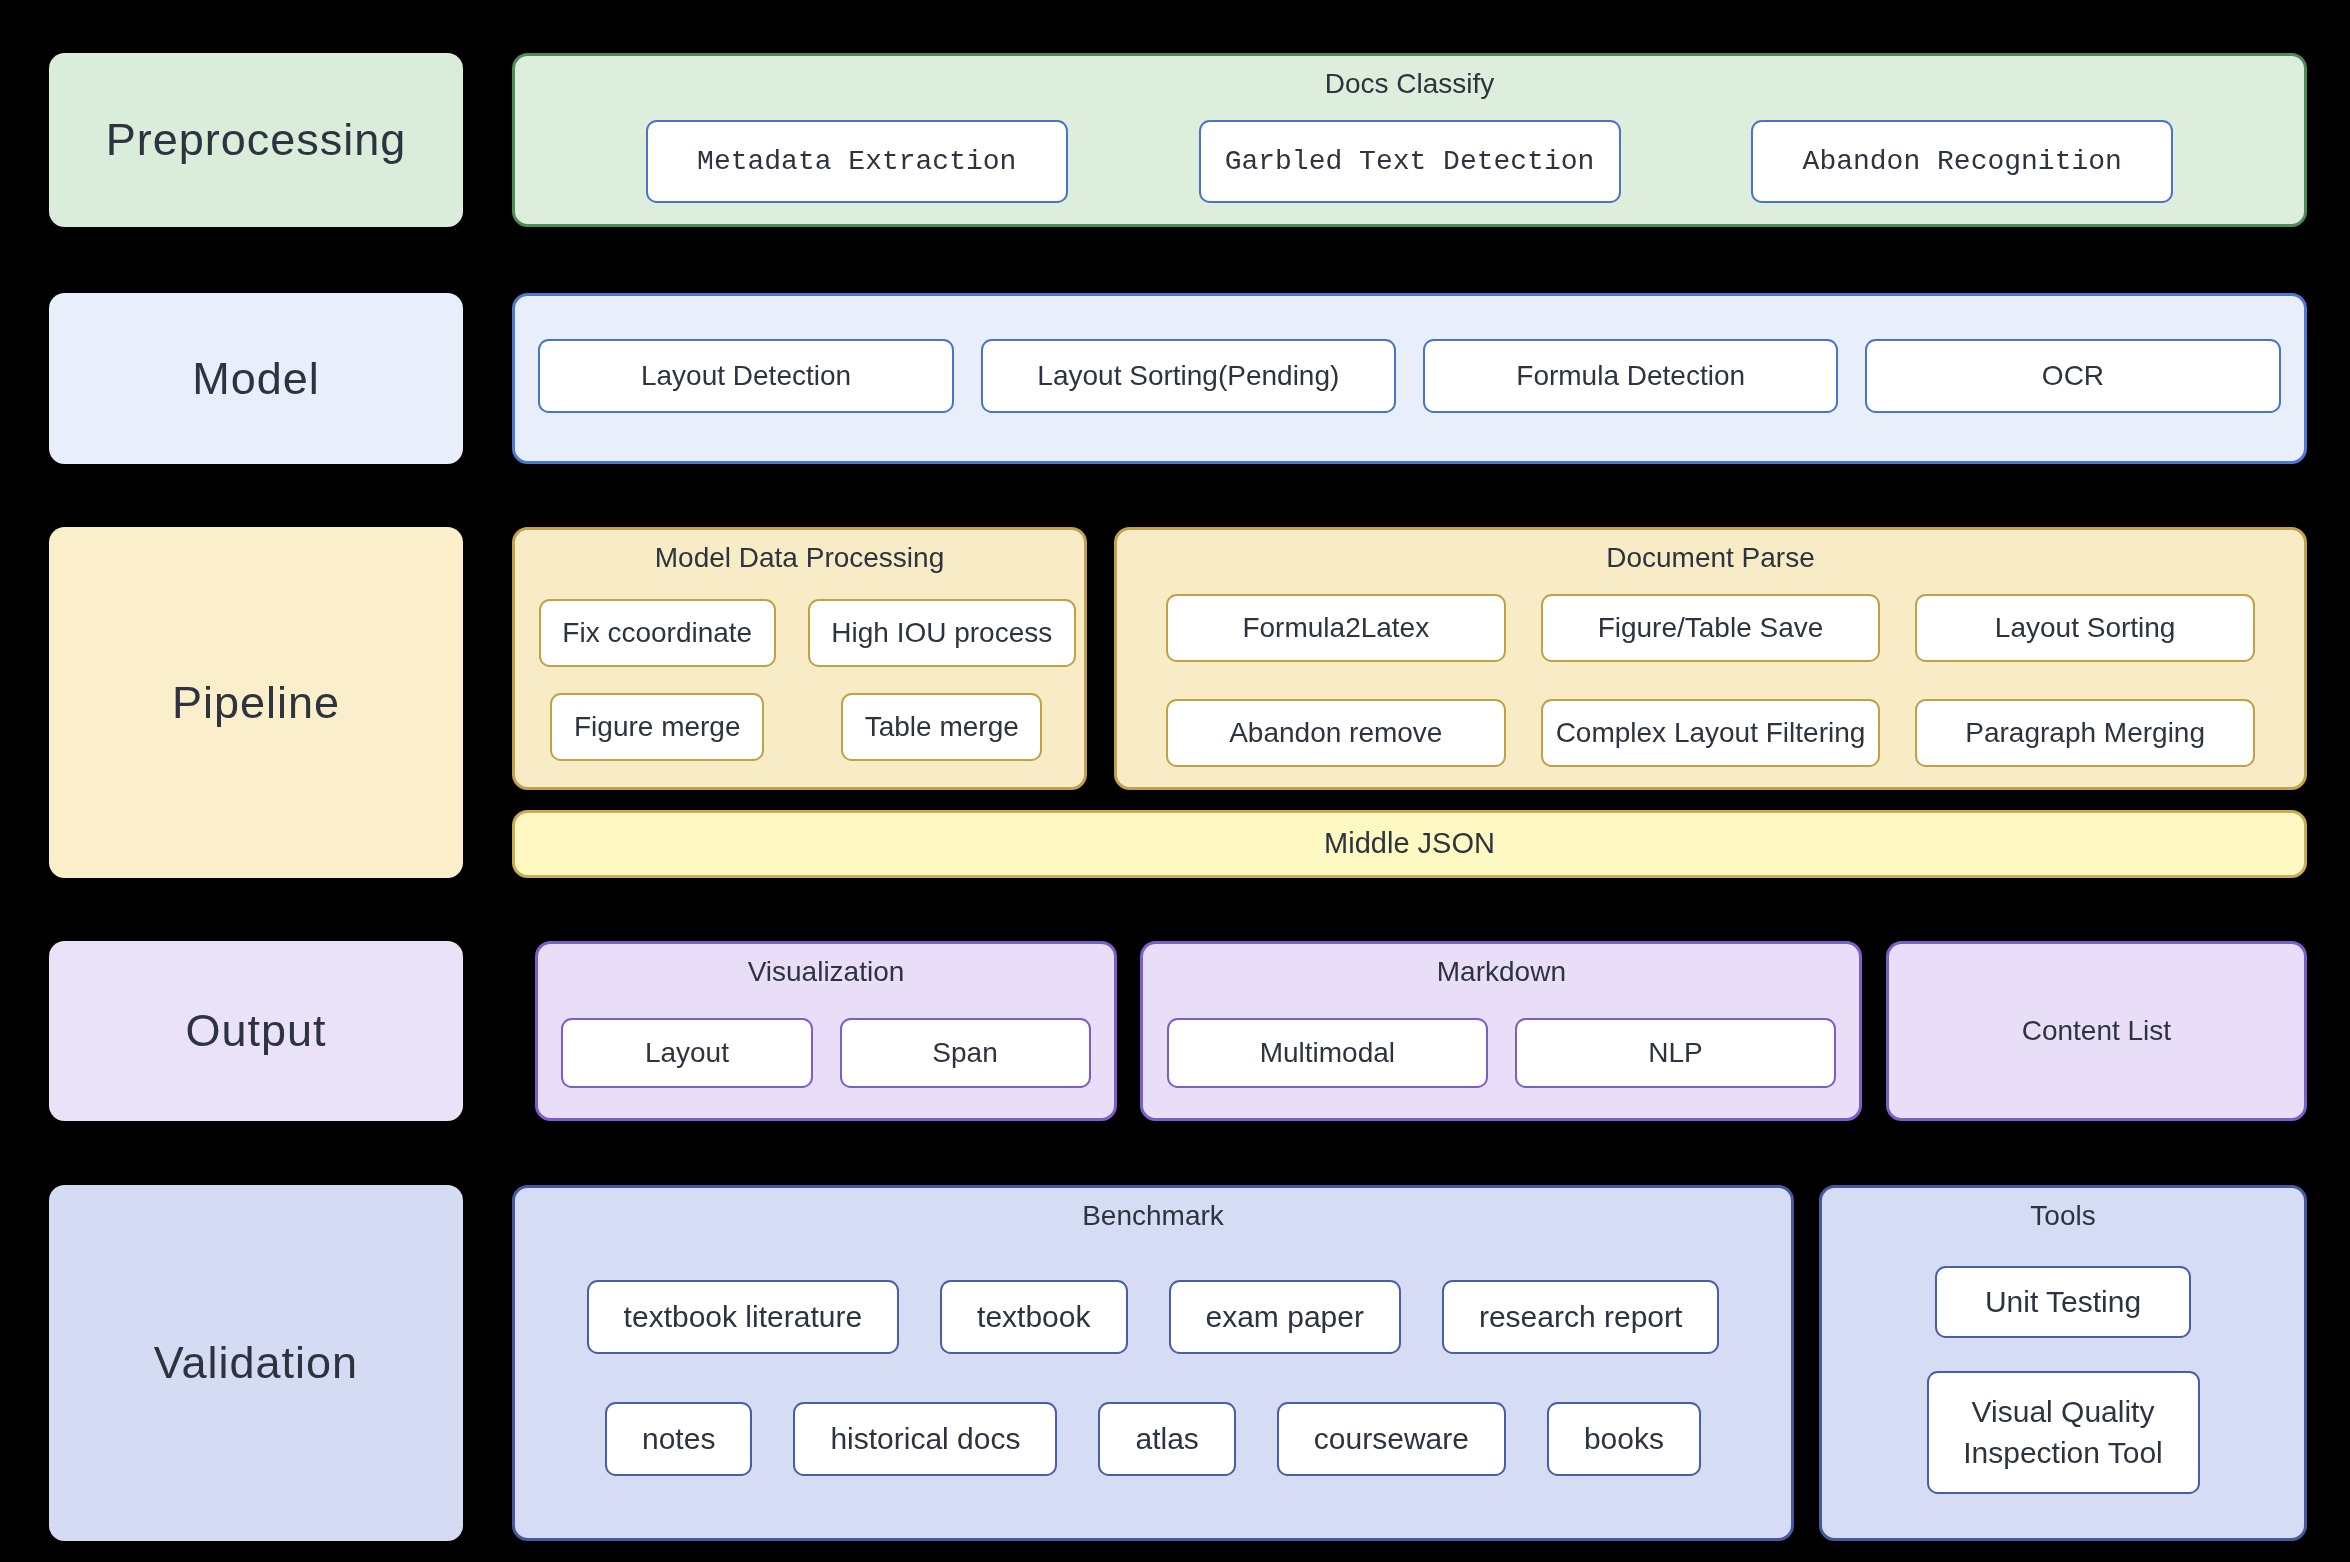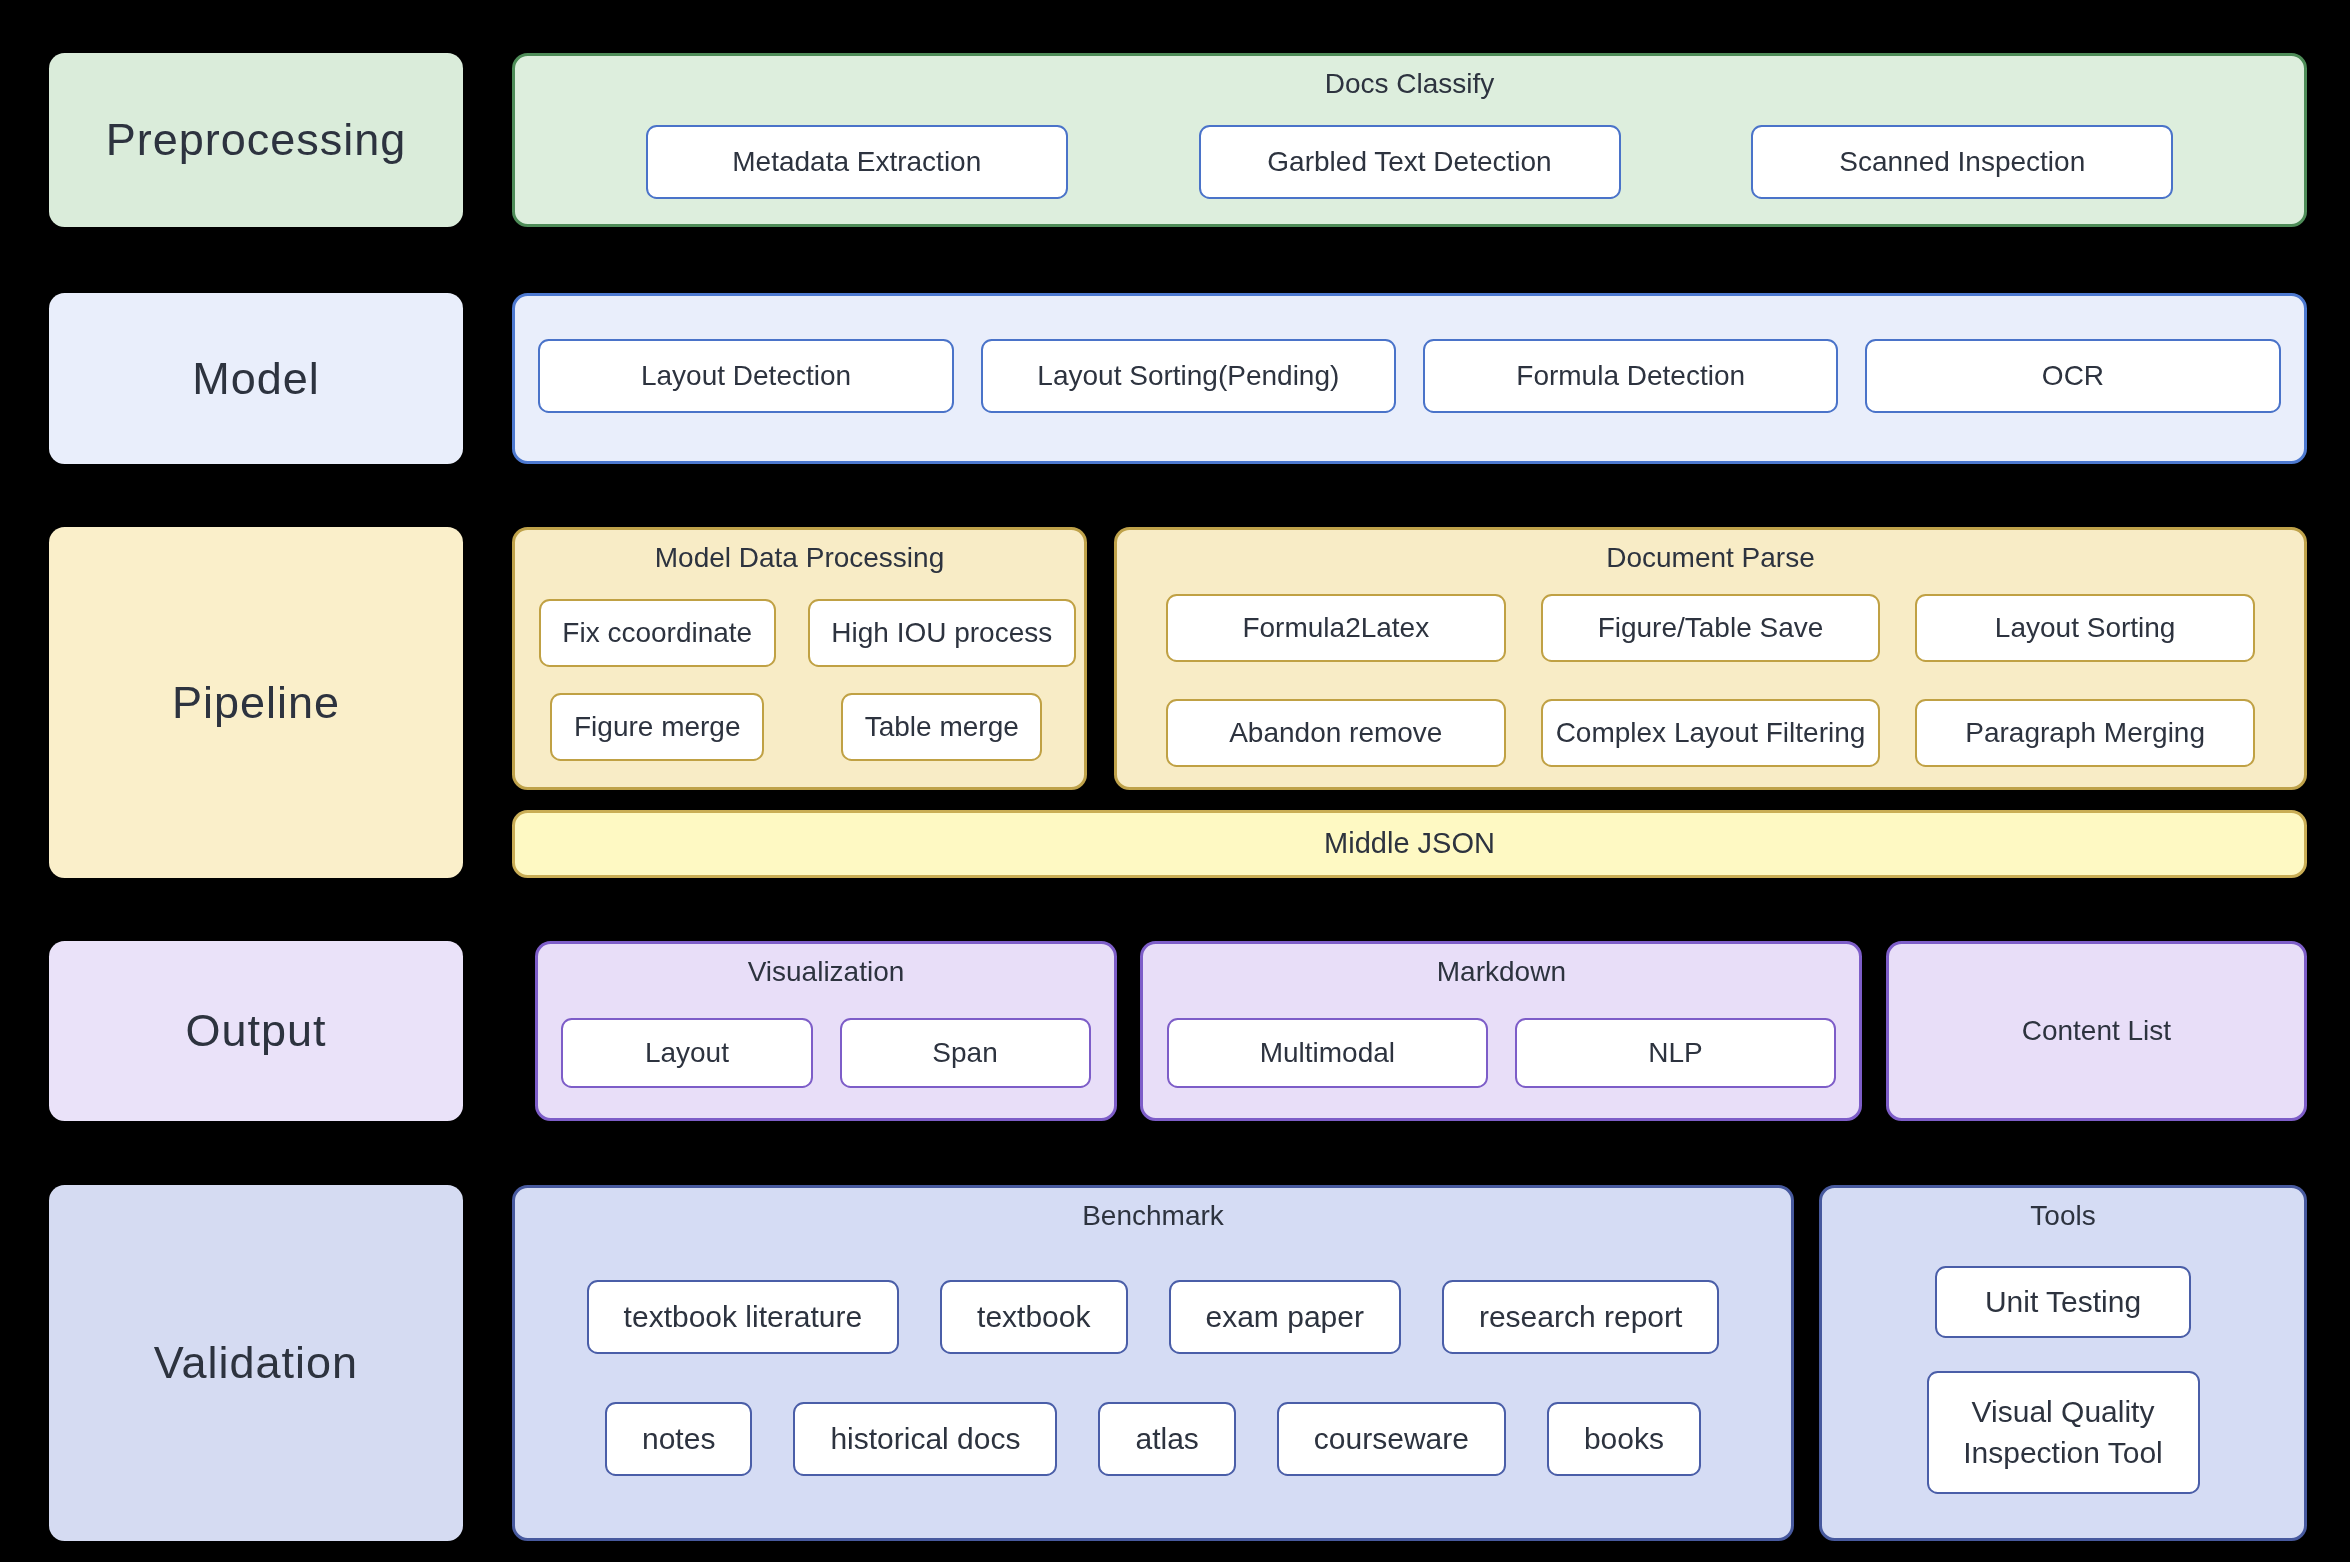--- a/index.html
+++ b/index.html
@@ -78,21 +78,21 @@
   .fill-indigo { background: #d5dcf4; border-color: #47599e; }
   .lbl-indigo  { background: #d5dbf2; }
 
   .b-blue   { border-color: #4a73c9; }
   .b-yellow { border-color: #c0a144; }
   .b-purple { border-color: #7d5dc8; }
   .b-indigo { border-color: #4a5ea8; }
 
   
   .spread-row { flex: 1; display: flex; align-items: center; justify-content: space-evenly; }
-  .spread-row .box { width: 422px; height: 74px; }
+  .spread-row .box { width: 422px; height: 83px; font-family: Liberation Mono, monospace; }
 
   
   .fill-row { flex: 1; display: flex; align-items: center; gap: 27px; padding: 0 23.4px 5.9px 23.4px; }
   .fill-row .box { flex: 1; height: 74px; }
 
   
   .pipe-content { flex-direction: column; gap: 19.5px; }
   .pipe-top { height: 263px; display: flex; gap: 27px; }
   .mdp { width: 575px; flex: none; }
   .dp { flex: 1; }
@@ -162,21 +162,21 @@
 <div class="stage">
 
   <div class="row" id="row1">
     <div class="row-label lbl-green">Preprocessing</div>
     <div class="content">
       <div class="container fill-green" style="flex:1">
         <div class="g-title">Docs Classify</div>
         <div class="spread-row">
           <div class="box b-blue">Metadata Extraction</div>
           <div class="box b-blue">Garbled Text Detection</div>
-          <div class="box b-blue">Scanned Inspection</div>
+          <div class="box b-blue">Abandon Recognition</div>
         </div>
       </div>
     </div>
   </div>
 
   <div class="row" id="row2">
     <div class="row-label lbl-blue">Model</div>
     <div class="content">
       <div class="container fill-blue" style="flex:1">
         <div class="fill-row">

